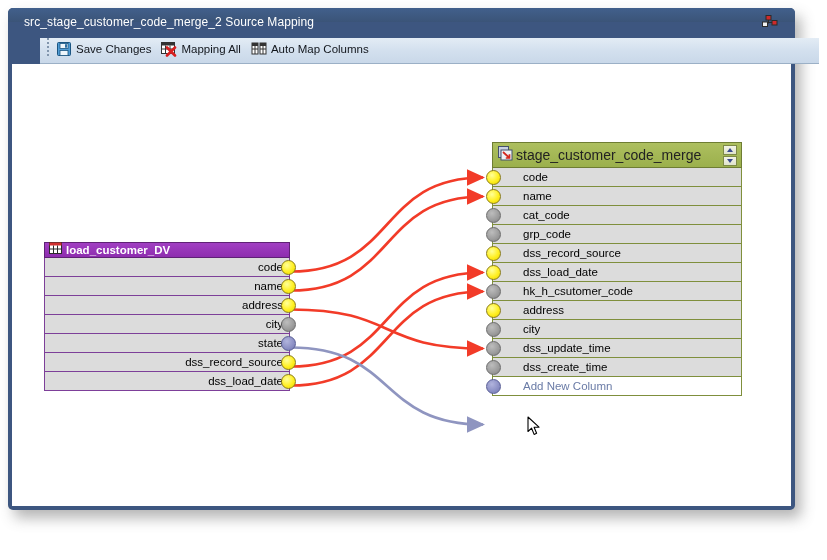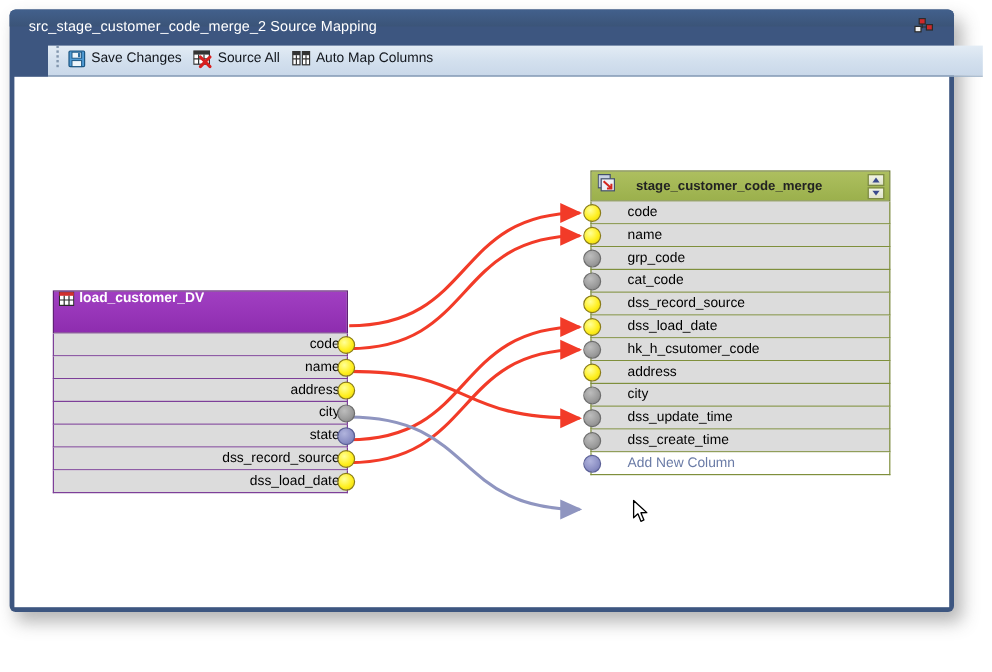--- a/index.html
+++ b/index.html
@@ -111,25 +111,25 @@
     overflow: hidden;
   }
   #wires { position:absolute; left:0; top:0; width:779px; height:442px; }
 
   
   .tbl { position: absolute; box-sizing: border-box; }
 
   
   #src-table { left: 32px; top: 178px; width: 246px; }
   #src-header {
-    height: 36px;
+    height: 16px;
     background: #9933bb;
     background: linear-gradient(to bottom,#a13fc2 0%, #8e2daf 100%);
     border: 1px solid #5f2175;
-    display: flex; 
+    display: flex; align-items: center;
     box-sizing: border-box;
     padding-left: 4px;
   }
   #src-header .hname {
     font-size: 11.5px; font-weight: bold; color:#ffffff;
     margin-left: 4px; white-space: nowrap;
   }
   .src-row {
     height: 19px;
     background: #dcdcdc;
@@ -147,22 +147,22 @@
   #tgt-header {
     height: 26px;
     background: linear-gradient(to bottom,#adbf5f 0%, #9bb04c 100%);
     border: 1px solid #6e7d33;
     display: flex; align-items: center;
     box-sizing: border-box;
     padding-left: 5px;
     position: relative;
   }
   #tgt-header .hname {
-    font-size: 11px; font-weight: bold; color:#222222;
-    margin-left: 17px; white-space: nowrap;
+    font-size: 14px; font-weight: normal; color:#222222;
+    margin-left: 3px; white-space: nowrap;
   }
   .spin {
     position:absolute; right:4px; top:2px;
     width:14px; height:22px;
     display:flex; flex-direction:column; gap:1px;
   }
   .spin div {
     width:14px; height:10px;
     background: linear-gradient(to bottom,#f2f4e6,#dfe3cb);
     border:1px solid #7d8a46;
@@ -243,21 +243,21 @@
 
     <div class="tbtn">
       <span class="tico">
         <svg width="16" height="16" viewBox="0 0 16 16">
           <rect x="0.5" y="1.5" width="13" height="11" fill="#ffffff" stroke="#333" stroke-width="1"></rect>
           <rect x="0.5" y="1.5" width="13" height="3" fill="#333"></rect>
           <path d="M4.5 4.5 L4.5 12.5 M9 4.5 L9 12.5 M0.5 8 L13.5 8" stroke="#333" stroke-width="1"></path>
           <path d="M6 6.5 L14 14.5 M14 6.5 L6 14.5" stroke="#d81f1f" stroke-width="2.6" stroke-linecap="round"></path>
         </svg>
       </span>
-      <span>Source All</span>
+      <span>Mapping All</span>
     </div>
 
 
     <div class="tbtn">
       <span class="tico">
         <svg width="16" height="16" viewBox="0 0 16 16">
           <rect x="1" y="2" width="6" height="11" fill="#fff" stroke="#333" stroke-width="1"></rect>
           <rect x="1" y="2" width="6" height="3" fill="#333"></rect>
           <path d="M1 8 L7 8 M4 5 L4 13" stroke="#333" stroke-width="1"></path>
           <rect x="9" y="2" width="6" height="11" fill="#fff" stroke="#333" stroke-width="1"></rect>
@@ -356,25 +356,25 @@
           <div class="tgt-row">
             <span class="dot tgtdot yellow"></span>
             <span class="cname">code</span>
           </div>
           <div class="tgt-row">
             <span class="dot tgtdot yellow"></span>
             <span class="cname">name</span>
           </div>
           <div class="tgt-row">
             <span class="dot tgtdot gray"></span>
+            <span class="cname">cat_code</span>
+          </div>
+          <div class="tgt-row">
+            <span class="dot tgtdot gray"></span>
             <span class="cname">grp_code</span>
-          </div>
-          <div class="tgt-row">
-            <span class="dot tgtdot gray"></span>
-            <span class="cname">cat_code</span>
           </div>
           <div class="tgt-row">
             <span class="dot tgtdot yellow"></span>
             <span class="cname">dss_record_source</span>
           </div>
           <div class="tgt-row">
             <span class="dot tgtdot yellow"></span>
             <span class="cname">dss_load_date</span>
           </div>
           <div class="tgt-row">

